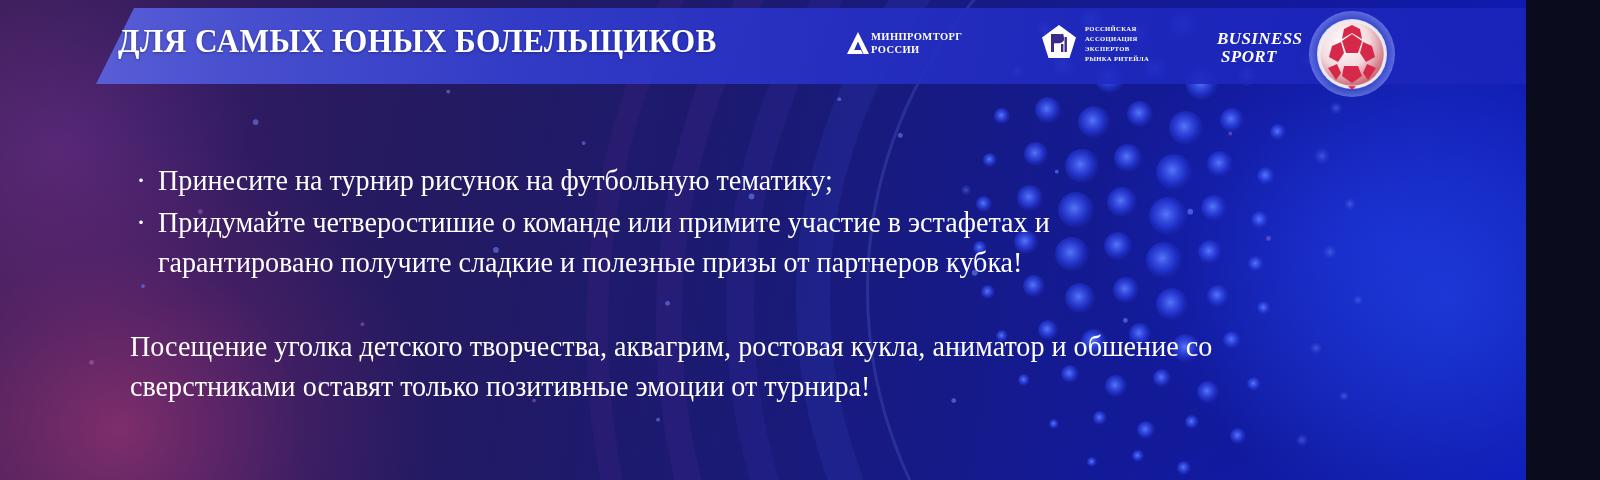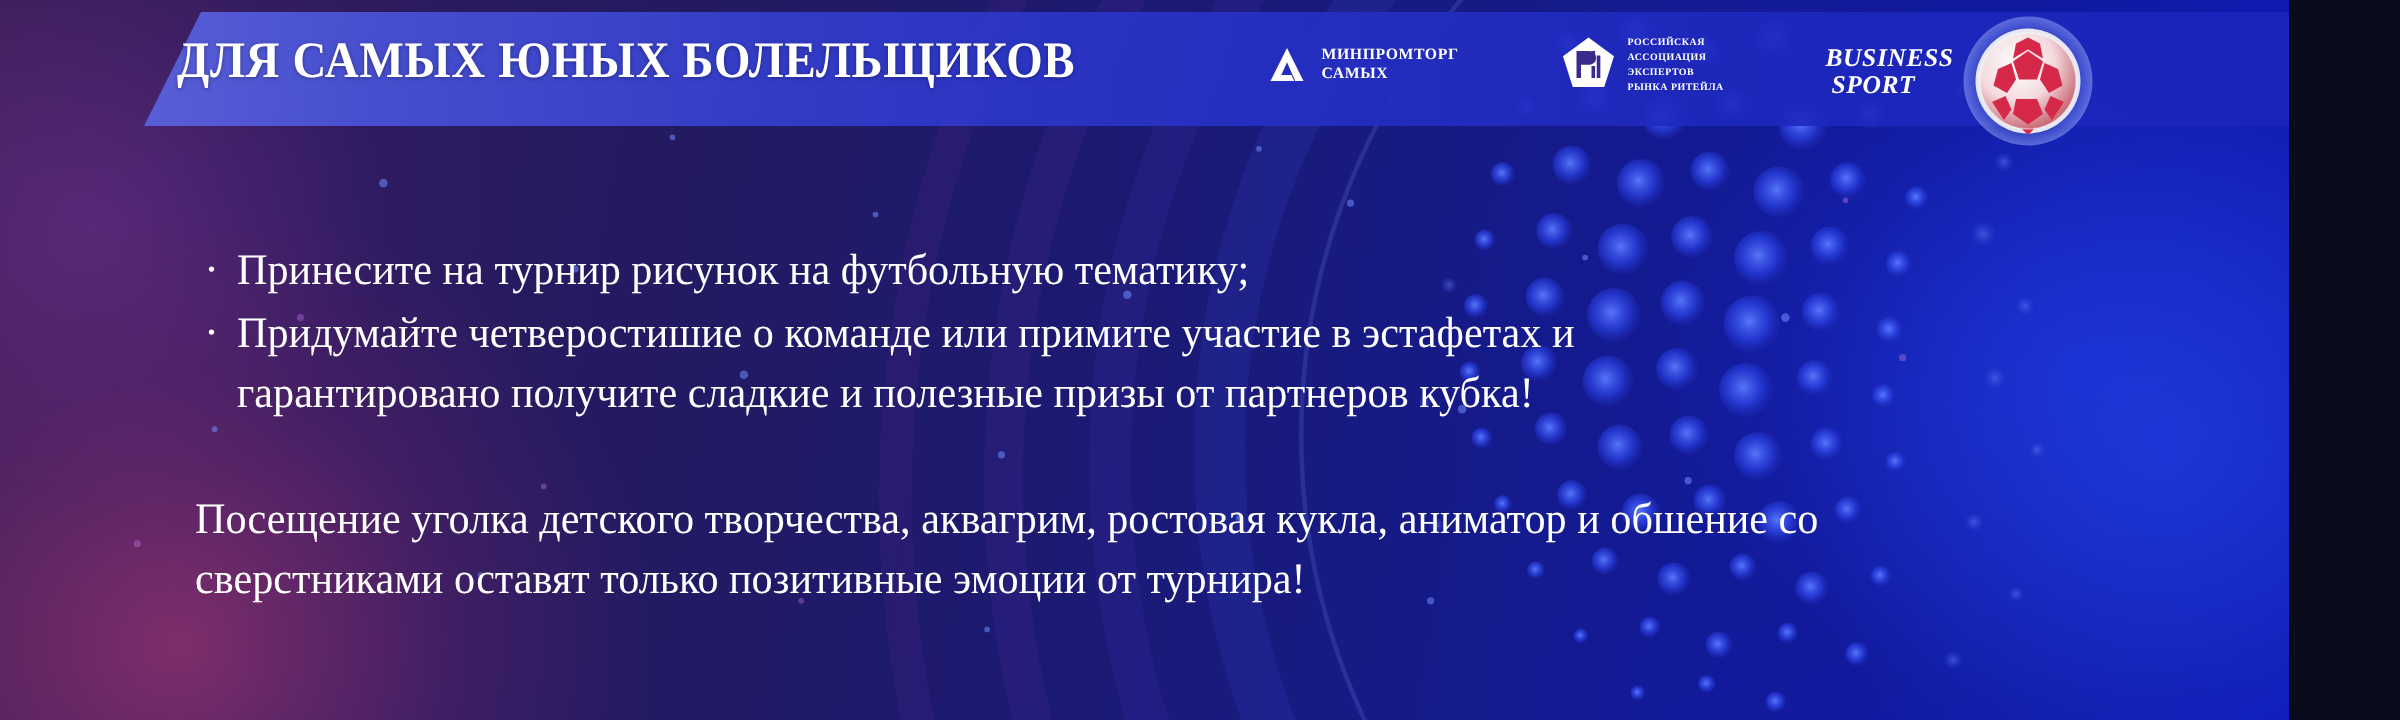--- a/index.html
+++ b/index.html
@@ -47,21 +47,21 @@
     letter-spacing:.5px;
     transform:scaleX(.92);
     transform-origin:left center;
     white-space:nowrap;
     text-shadow:0 1px 3px rgba(0,0,0,.35);
   }
 
   
   .logos { position:absolute; top:0; left:0; width:1600px; height:92px; }
 
-  .logo { position:absolute; display:flex; align-items:center; gap:10px; }
+  .logo { position:absolute; display:flex; align-items:center; gap:0; }
 
   .logo-minpromtorg { top:30px; left:845px; }
   .mp-mark { width:26px; height:26px; flex:0 0 26px; }
   .mp-text { color:#fff; font-size:10.5px; font-weight:bold; line-height:1.25; letter-spacing:.4px; white-space:nowrap; }
 
   .logo-raer { top:24px; left:1040px; display:flex; align-items:center; gap:7px; }
   .raer-mark { width:38px; height:40px; flex:0 0 38px; }
   .raer-text { color:#fff; font-size:6.6px; font-weight:bold; line-height:1.5; letter-spacing:.35px; white-space:nowrap; }
 
   .logo-business-sport { top:30px; left:1217px; }
@@ -240,21 +240,21 @@
   <div class="header-title">ДЛЯ САМЫХ ЮНЫХ БОЛЕЛЬЩИКОВ</div>
 
   <div class="logos">
 
     <div class="logo logo-minpromtorg">
       <svg class="mp-mark" viewBox="0 0 26 26">
         <path d="M13 2 L24 24 L18.5 24 L13 11.5 L9.2 20 L16 20 L17.8 24 L2 24 Z" fill="#ffffff"></path>
       </svg>
       <div class="mp-text">
         <div>МИНПРОМТОРГ</div>
-        <div>САМЫХ</div>
+        <div>РОССИИ</div>
       </div>
     </div>
 
     <div class="logo logo-raer">
       <svg class="raer-mark" viewBox="0 0 38 40">
         <path d="M19 1 L36 13.5 L29.5 34 L8.5 34 L2 13.5 Z" fill="#ffffff"></path>
         <g fill="#3a2a8c">
           <rect x="11" y="10" width="3" height="18"></rect>
           <path d="M14 10 h5.5 a4.6 4.6 0 0 1 0 9.2 H14 z"></path>
           <rect x="21" y="10" width="2.4" height="7"></rect>

